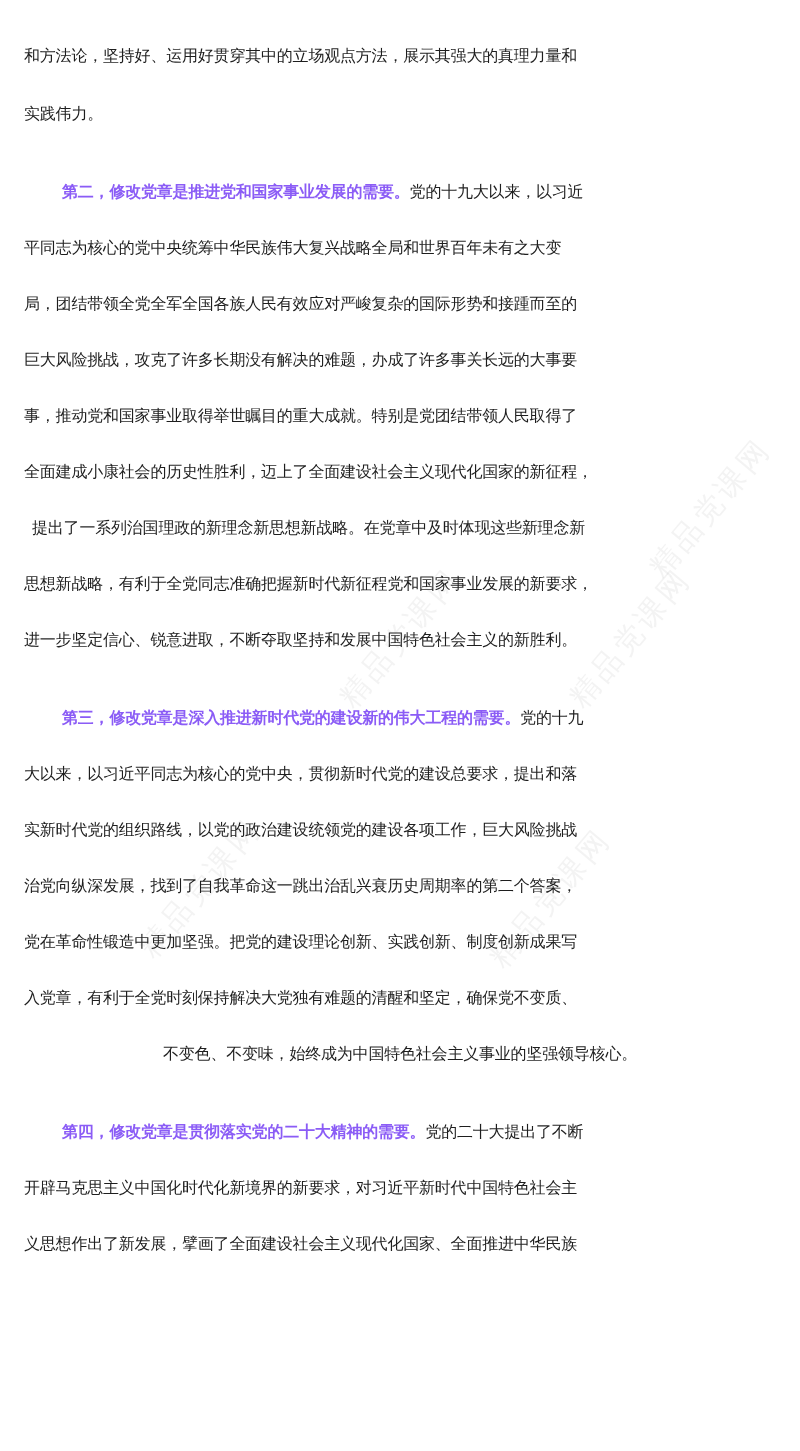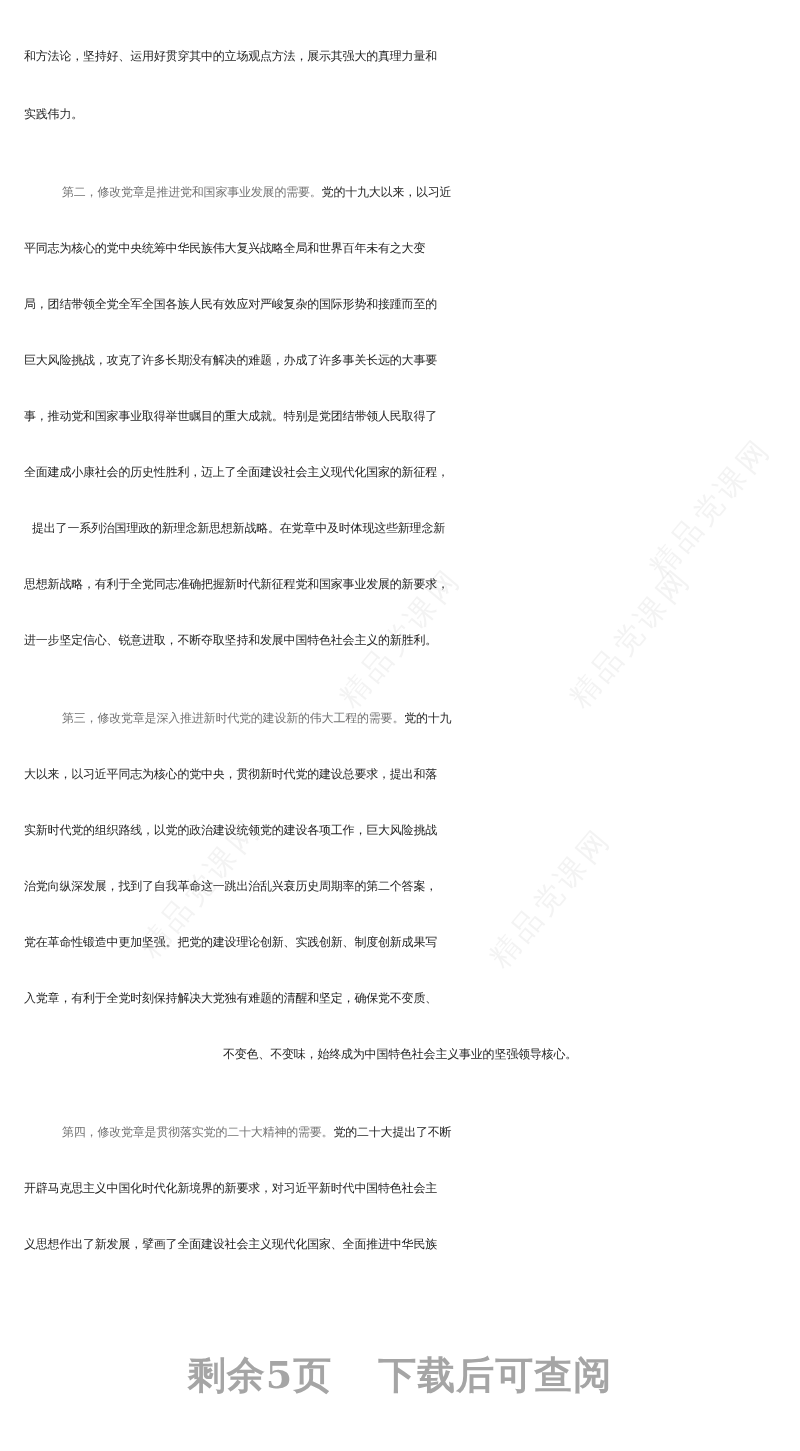--- a/index.html
+++ b/index.html
@@ -19,27 +19,27 @@
       position: absolute;
       left: 0;
       top: 0;
       width: 800px;
       height: 1451px;
     }
     .line {
       position: absolute;
       left: 24px;
       width: 752px;
-      font-size: 12px;
+      font-size: 16px;
       line-height: 28px;
       white-space: nowrap;
       letter-spacing: -0.2px;
     }
     .line.indent { left: 62px; width: 714px; }
-    .bold { font-weight: normal; color: #737373; }
+    .bold { font-weight: bold; color: #8b5cf6; }
     .watermark {
       position: absolute;
       font-size: 30px;
       color: rgba(160,160,160,0.13);
       transform: rotate(-50deg);
       transform-origin: left top;
       white-space: nowrap;
       pointer-events: none;
       letter-spacing: 4px;
     }
@@ -101,17 +101,14 @@
   </div>
 
   <div>
     <div class="line indent" style="top:1118px;">
       <span class="bold">第四，修改党章是贯彻落实党的二十大精神的需要。</span><span>党的二十大提出了不断</span>
     </div>
     <div class="line" style="top:1174px;">开辟马克思主义中国化时代化新境界的新要求，对习近平新时代中国特色社会主</div>
     <div class="line" style="top:1230px;">义思想作出了新发展，擘画了全面建设社会主义现代化国家、全面推进中华民族</div>
   </div>
 
-  <div class="footer-banner">
-    <span>剩余5页</span><span class="gap"></span><span>下载后可查阅</span>
-  </div>
 
 </div>
 
 </body></html>

